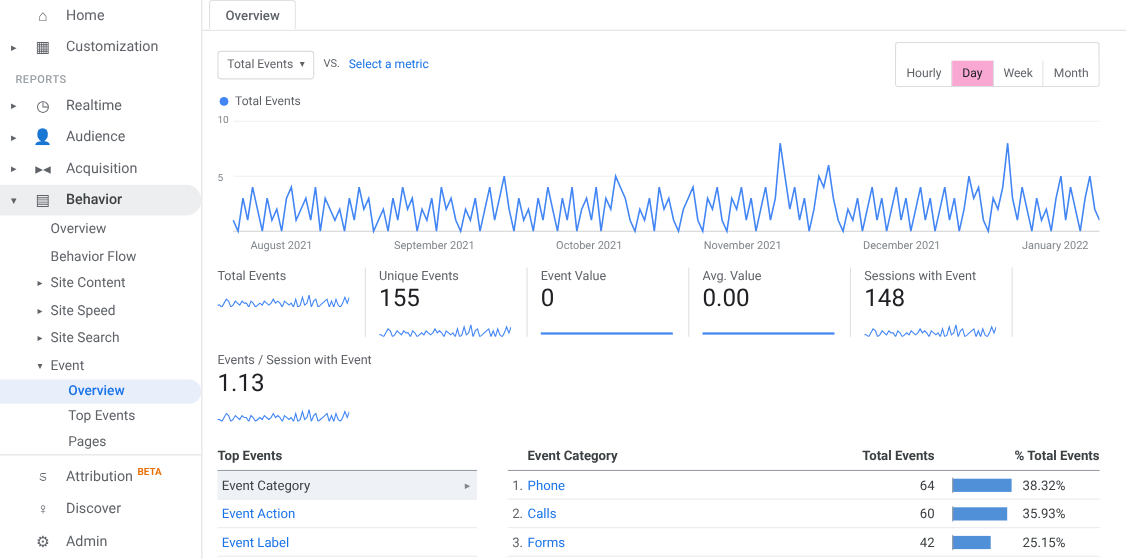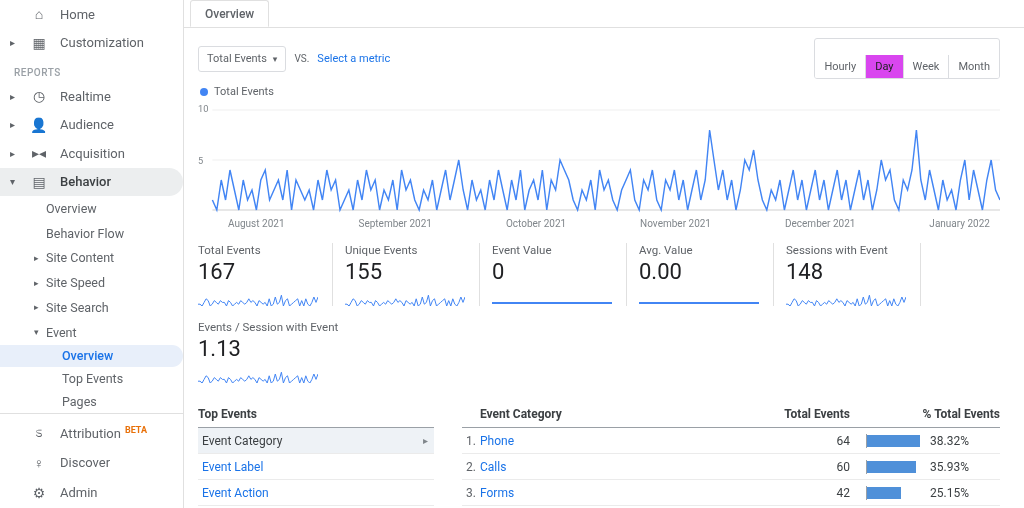--- a/index.html
+++ b/index.html
@@ -84,21 +84,21 @@
     height:26px; border:1px solid #dadce0; border-radius:3px;
     display:flex; align-items:center; padding:0 8px; font-size:11px;
     color:#5f6368; background:#fff; cursor:pointer; gap:6px;
   }
   .metric-select .caret{font-size:9px;}
   .vs { font-size:10px; color:#5f6368; margin:11px 8px;}
   .compare-link { color:#1a73e8; font-size:11px; cursor:pointer;}
   .gran-group { display:flex; border:1px solid #dadce0; border-radius:3px; overflow:hidden;}
   .gran-btn { padding:5px 9px; font-size:11px; border-right:1px solid #dadce0; background:#fff; cursor:pointer; color:#5f6368;margin-top:16px;}
   .gran-btn:last-child{border-right:none;}
-  .gran-btn.active{ background:#d946ef; color:#202124; }
+  .gran-btn.active{ background:#f9a8d4; color:#202124; }
 
   
   .chart-legend { display:flex; align-items:center; gap:6px; font-size:11px; color:#5f6368; margin:4px 0 2px 2px;}
   .dot { width:8px; height:8px; border-radius:50%; background:#4285f4;}
   .chart-box { position:relative; height:116px; }
   .chart-box svg { width:100%; height:116px; }
   .chart-axis-labels { display:flex; justify-content:space-between; font-size:10px; color:#80868b; padding:2px 10px 0 30px;}
 
   
   .cards { display:flex; flex-wrap:wrap; gap:0; margin-top:14px;}
@@ -283,21 +283,20 @@
       <span>September 2021</span>
       <span>October 2021</span>
       <span>November 2021</span>
       <span>December 2021</span>
       <span>January 2022</span>
     </div>
 
     <div class="cards" id="cards">
         <div class="card">
           <div class="lbl">Total Events</div>
-          <div class="val">167</div>
           <div class="sparkline"><svg viewBox="0 0 120 20">
               <polyline fill="none" stroke="#4285f4" stroke-width="1" points="0.0,18.2 2.0,18.2 4.1,20.0 6.1,16.4 8.1,12.8 10.2,14.6 12.2,20.0 14.2,18.2 16.3,14.6 18.3,16.4 20.3,18.2 22.4,14.6 24.4,16.4 26.4,16.4 28.5,20.0 30.5,14.6 32.5,16.4 34.6,20.0 36.6,18.2 38.6,16.4 40.7,18.2 42.7,14.6 44.7,16.4 46.8,18.2 48.8,16.4 50.8,12.8 52.9,16.4 54.9,14.6 56.9,16.4 59.0,20.0 61.0,14.6 63.1,16.4 65.1,18.2 67.1,16.4 69.2,20.0 71.2,12.8 73.2,20.0 75.3,18.2 77.3,11.0 79.3,18.2 81.4,16.4 83.4,9.2 85.4,20.0 87.5,14.6 89.5,12.8 91.5,20.0 93.6,18.2 95.6,16.4 97.6,14.6 99.7,12.8 101.7,20.0 103.7,14.6 105.8,20.0 107.8,12.8 109.8,18.2 111.9,20.0 113.9,16.4 115.9,11.0 118.0,16.4 120.0,11.0"></polyline>
             </svg></div>
         </div>
         <div class="card">
           <div class="lbl">Unique Events</div>
           <div class="val">155</div>
           <div class="sparkline"><svg viewBox="0 0 120 20">
               <polyline fill="none" stroke="#4285f4" stroke-width="1" points="0.0,18.2 2.0,18.2 4.1,20.0 6.1,16.4 8.1,12.8 10.2,14.6 12.2,20.0 14.2,18.2 16.3,14.6 18.3,16.4 20.3,18.2 22.4,14.6 24.4,16.4 26.4,16.4 28.5,20.0 30.5,14.6 32.5,16.4 34.6,20.0 36.6,18.2 38.6,16.4 40.7,18.2 42.7,14.6 44.7,16.4 46.8,18.2 48.8,16.4 50.8,12.8 52.9,16.4 54.9,14.6 56.9,16.4 59.0,20.0 61.0,14.6 63.1,16.4 65.1,18.2 67.1,16.4 69.2,20.0 71.2,12.8 73.2,20.0 75.3,18.2 77.3,11.0 79.3,18.2 81.4,16.4 83.4,9.2 85.4,20.0 87.5,14.6 89.5,12.8 91.5,20.0 93.6,18.2 95.6,16.4 97.6,14.6 99.7,12.8 101.7,20.0 103.7,14.6 105.8,20.0 107.8,12.8 109.8,18.2 111.9,20.0 113.9,16.4 115.9,11.0 118.0,16.4 120.0,11.0"></polyline>
             </svg></div>
@@ -330,24 +329,24 @@
 
     <div class="dim-section">
       <div class="dim-left">
         <h4>Top Events</h4>
         <div id="dim-rows">
             <div class="dim-row sel">
               <span class="dimlabel">Event Category</span>
               <span class="arrow">▸</span>
             </div>
             <div class="dim-row">
+              <a class="dimlabel">Event Action</a>
+            </div>
+            <div class="dim-row">
               <a class="dimlabel">Event Label</a>
-            </div>
-            <div class="dim-row">
-              <a class="dimlabel">Event Action</a>
             </div>
           </div>
       </div>
       <div class="dim-right">
         <div class="tbl-head">
           <div class="col-num"></div>
           <div class="col-cat">Event Category</div>
           <div class="col-te">Total Events</div>
           <div class="col-pct">% Total Events</div>
         </div>

